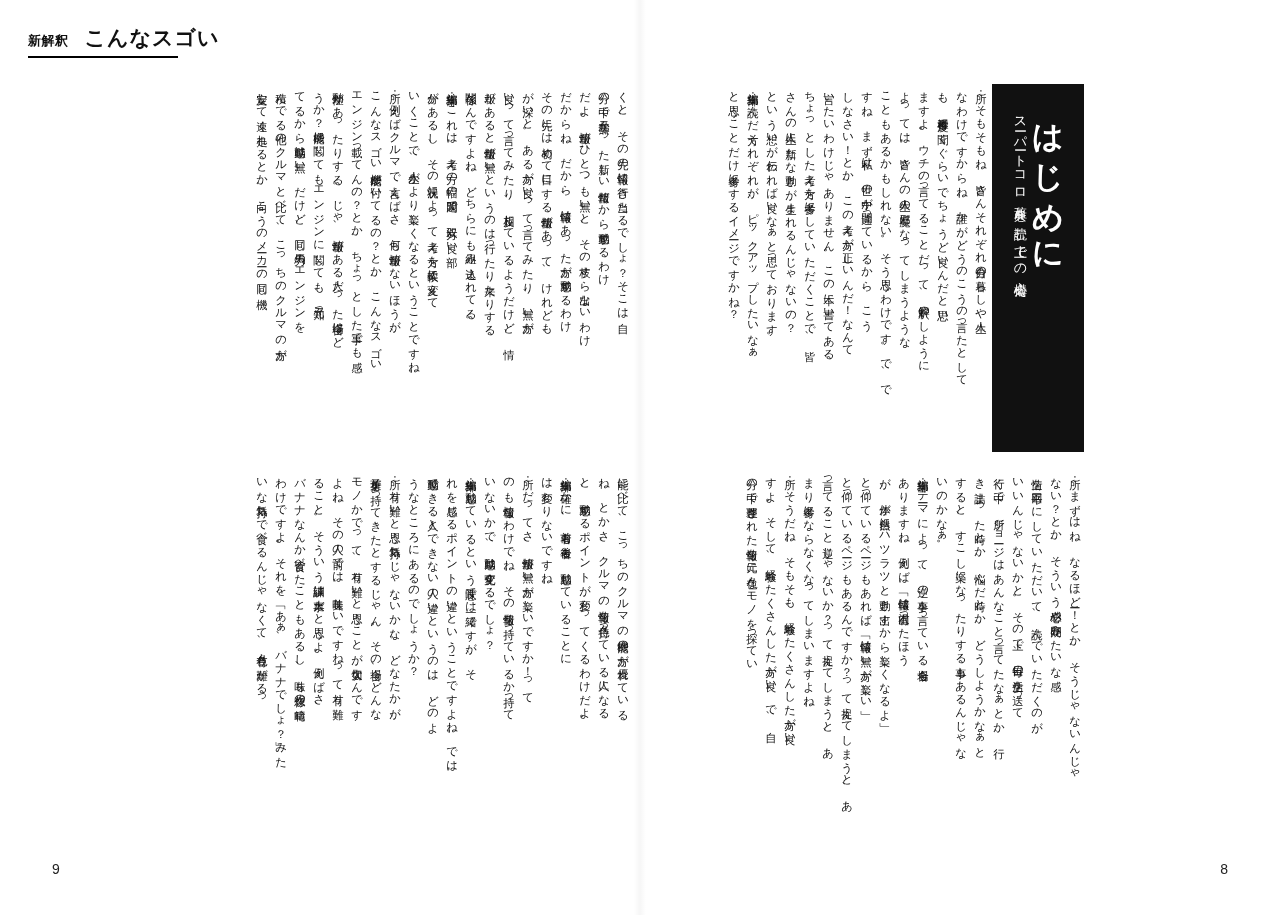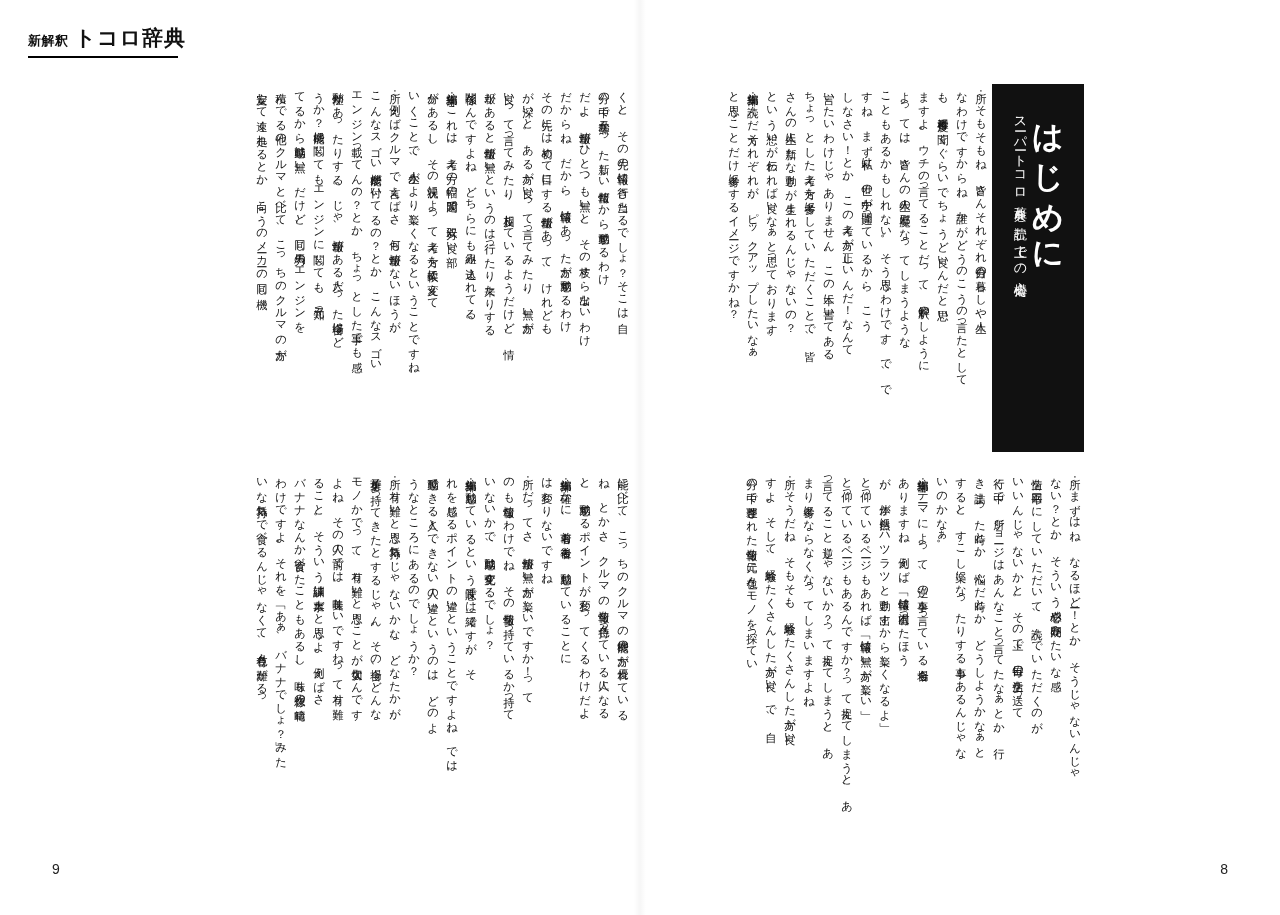--- a/index.html
+++ b/index.html
@@ -14,21 +14,21 @@
     position: relative;
     overflow: hidden;
   }
 
   
   #running-head {
     position: absolute;
     left: 28px; top: 24px;
     display: flex;
     align-items: baseline;
-    gap: 6px;
+    gap: 16px;
   }
   #running-head .small {
     font-size: 13px;
     font-weight: bold;
     letter-spacing: 0.5px;
   }
   #running-head .big {
     font-size: 21px;
     font-weight: bold;
     letter-spacing: 1px;
@@ -122,21 +122,21 @@
     pointer-events: none;
   }
 </style>
 </head>
 <body>
 
 <div id="gutter"></div>
 
 <div id="running-head">
   <span class="small">新解釈</span>
-  <span class="big">トコロ辞典</span>
+  <span class="big">こんなスゴい</span>
 </div>
 <div id="head-rule"></div>
 
 <div id="title-block">
   <div class="sub-title">スーパートコロ辞典を読む上での心構え</div>
   <div class="main-title">はじめに</div>
 </div>
 
 <div class="colgroup" id="rp-upper">
     <div class="vcol">所：そもそもね、皆さんそれぞれ自分の暮らしや人生</div>

